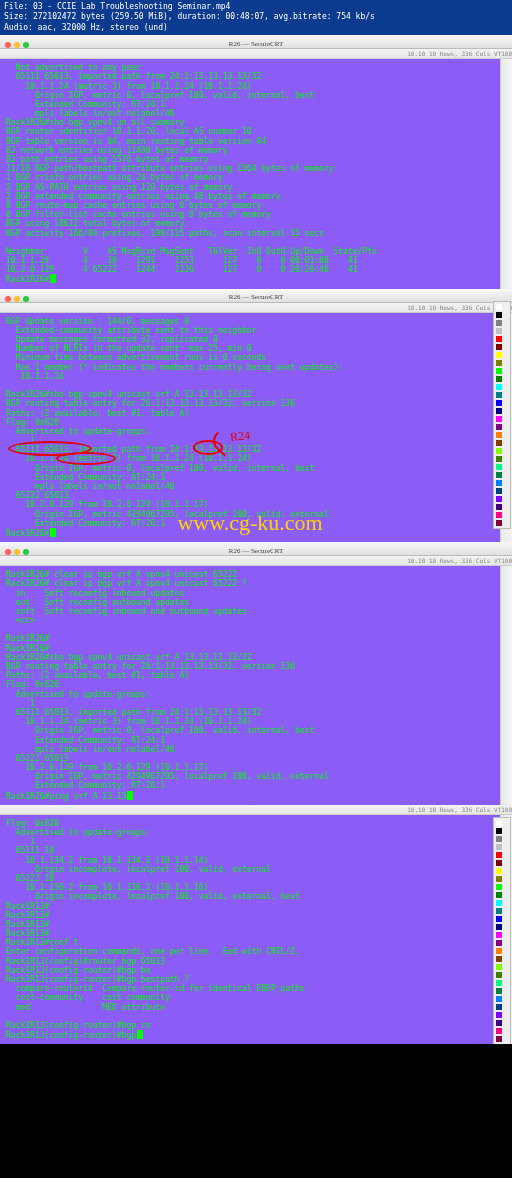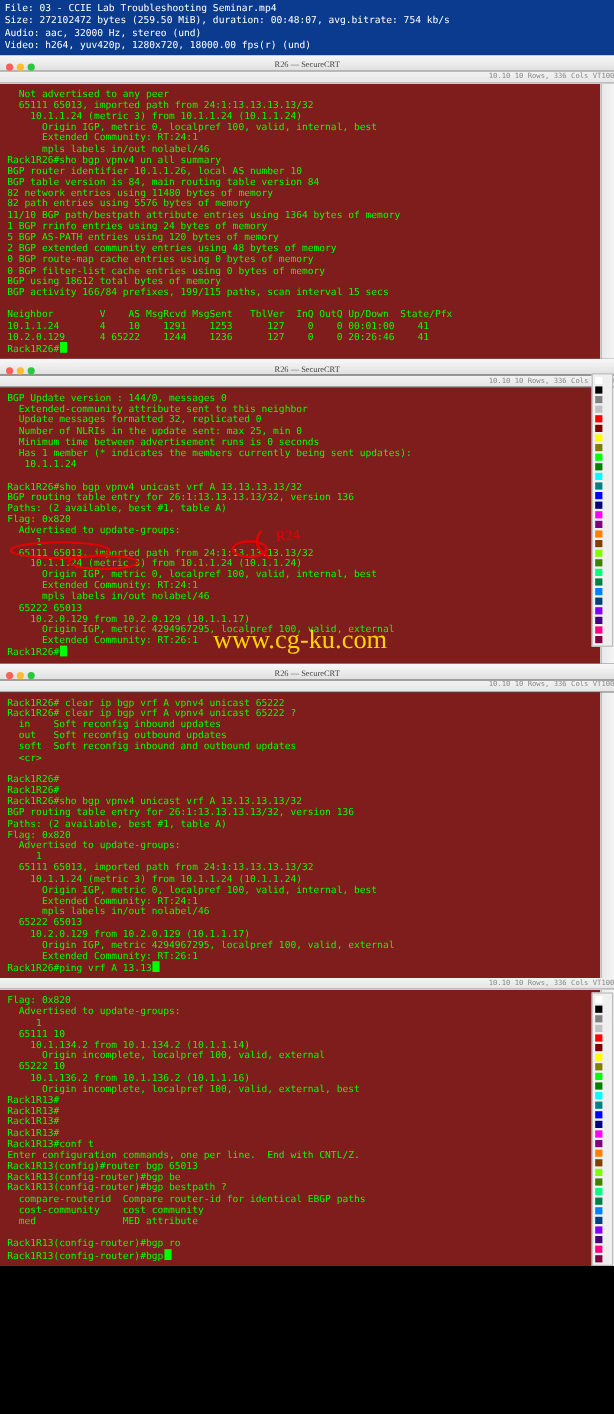--- a/index.html
+++ b/index.html
@@ -48,21 +48,21 @@
   background: linear-gradient(#f2f2f2,#e6e6e6);
   border-bottom: 1px solid #ccc;
   font-size: 6px;
   color: #888;
   padding-left: 4px;
   display:flex;
   align-items:center;
   justify-content: space-between;
 }
 .term {
-  background: #7f1d1d;
+  background: #8b5cf6;
   color: #00ff00;
   padding: 4px 6px;
   white-space: pre;
   font-size: 8px;
   line-height: 1.15;
   position: relative;
 }
 .cursor {
   background: #00ff00;
   width: 6px;
@@ -116,21 +116,20 @@
 .panel-wrap { display:flex; }
 .term-wrap { flex:1; }
 </style>
 </head>
 <body>
 
 <div class="media-info">
   <div>File: 03 - CCIE Lab Troubleshooting Seminar.mp4</div>
   <div>Size: 272102472 bytes (259.50 MiB), duration: 00:48:07, avg.bitrate: 754 kb/s</div>
   <div>Audio: aac, 32000 Hz, stereo (und)</div>
-  <div>Video: h264, yuv420p, 1280x720, 18000.00 fps(r) (und)</div>
 </div>
 
 <div class="panel">
   <div class="titlebar">
     <div class="dots">
       <div class="dot r"></div>
       <div class="dot y"></div>
       <div class="dot g"></div>
     </div>
     <div class="tb-title">R26 — SecureCRT</div>

